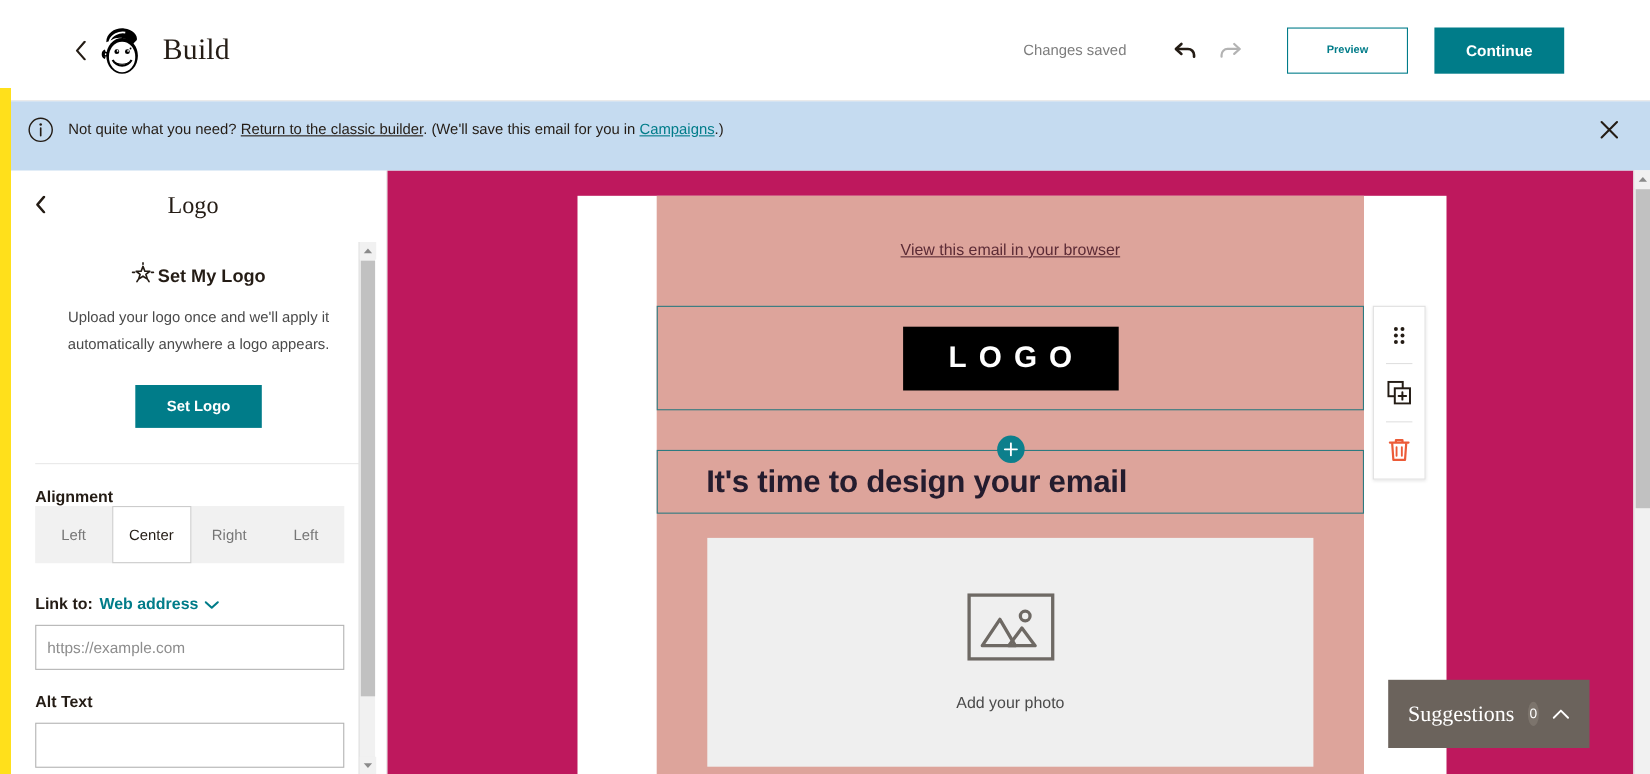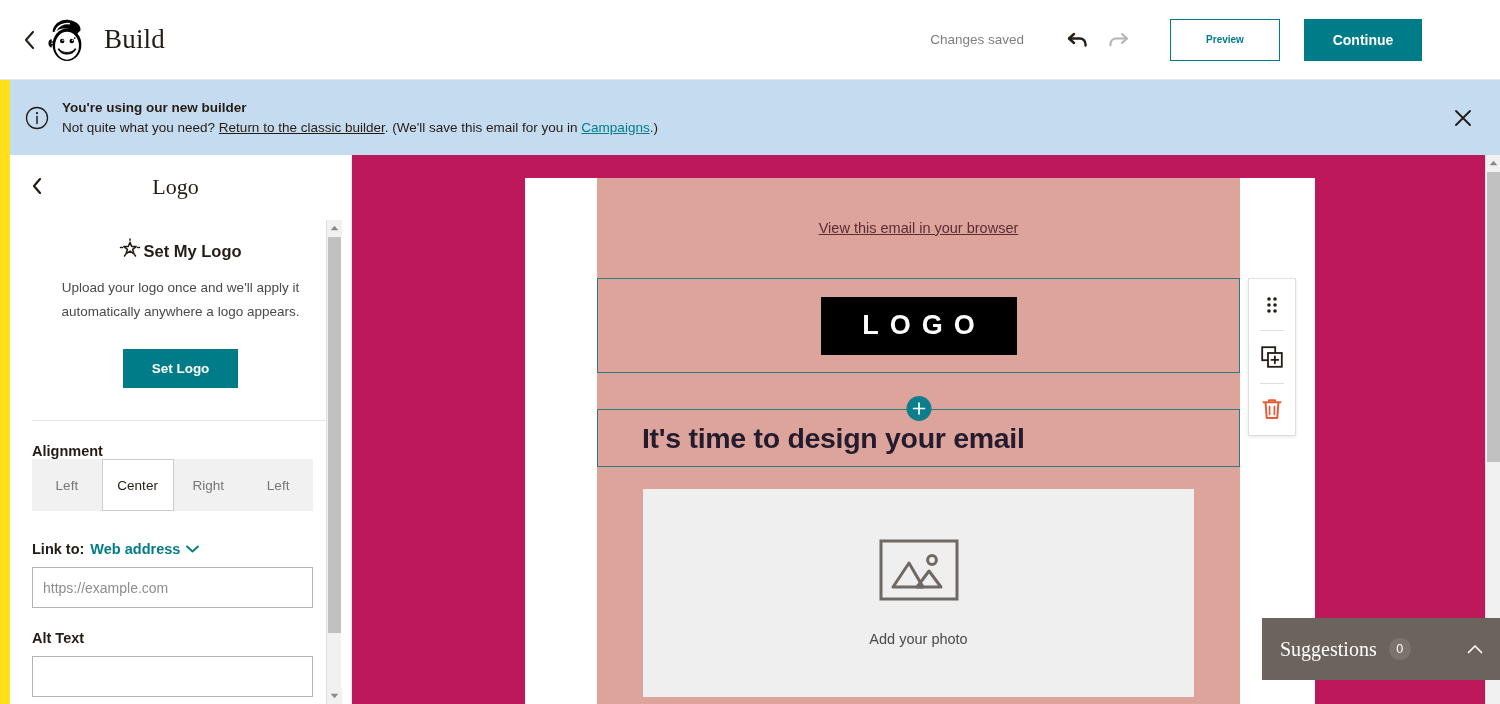--- a/index.html
+++ b/index.html
@@ -15,25 +15,26 @@
   .yellow-rail {
     position: absolute; left: 0; top: 80px;
     width: 10px; height: 624px;
     background: #ffe01b;
     z-index: 40;
   }
 
   
   .header {
     position: absolute; left: 0; top: 0;
-    width: 1500px; height: 80px;
+    width: 1500px; height: 92px;
     background: #ffffff;
     border-bottom: 1px solid #e8e8e8;
     display: flex; align-items: center;
     z-index: 30;
+    padding-left: 44px;
   }
   .header-left { display: flex; align-items: center; padding-left: 18px; }
   .back-chev {
     width: 22px; height: 40px;
     display: flex; align-items: center; justify-content: center;
     color: #241c15; font-size: 19px; line-height: 1; cursor: pointer;
   }
   .freddie { width: 46px; height: 48px; margin-left: 4px; }
   .app-title {
     font-family: "Liberation Serif", serif;
@@ -275,21 +276,21 @@
   }
   .win-sb .sb-btn.up { top: 0; }
   .win-thumb {
     position: absolute; left: 1px; top: 17px;
     width: 13px; height: 290px; background: #c1c1c1; cursor: pointer;
   }
 
   
   .suggestions {
     position: absolute; left: 1262px; top: 618px;
-    width: 239px; height: 62px;
+    width: 183px; height: 62px;
     background: #6b635c; color: #ffffff;
     display: flex; align-items: center;
     padding: 0 18px; gap: 12px;
     cursor: pointer; z-index: 35;
   }
   .suggestions .lbl {
     font-family: "Liberation Serif", serif; font-size: 20px;
   }
   .suggestions .badge {
     width: 22px; height: 22px; border-radius: 50%;
@@ -359,21 +360,20 @@
 
   <div class="banner">
     <div class="banner-icon">
       <svg width="24" height="24" viewBox="0 0 24 24">
         <circle cx="12" cy="12" r="10.5" fill="none" stroke="#241c15" stroke-width="1.3"></circle>
         <circle cx="12" cy="7.2" r="1.15" fill="#241c15"></circle>
         <path d="M12 10.4 V17.4" stroke="#241c15" stroke-width="1.5" stroke-linecap="round"></path>
       </svg>
     </div>
     <div class="banner-text">
-      <div class="banner-title">You're using our new builder</div>
       <div class="banner-body"><span>Not quite what you need? </span><a>Return to the classic builder</a><span>. (We'll save this email for you in </span><a class="teal">Campaigns</a><span>.)</span></div>
     </div>
     <div class="banner-close">
       <svg width="18" height="18" viewBox="0 0 18 18">
         <path d="M2 2 L16 16 M16 2 L2 16" stroke="#241c15" stroke-width="1.9" stroke-linecap="round"></path>
       </svg>
     </div>
   </div>
 
   <div class="sidebar">

